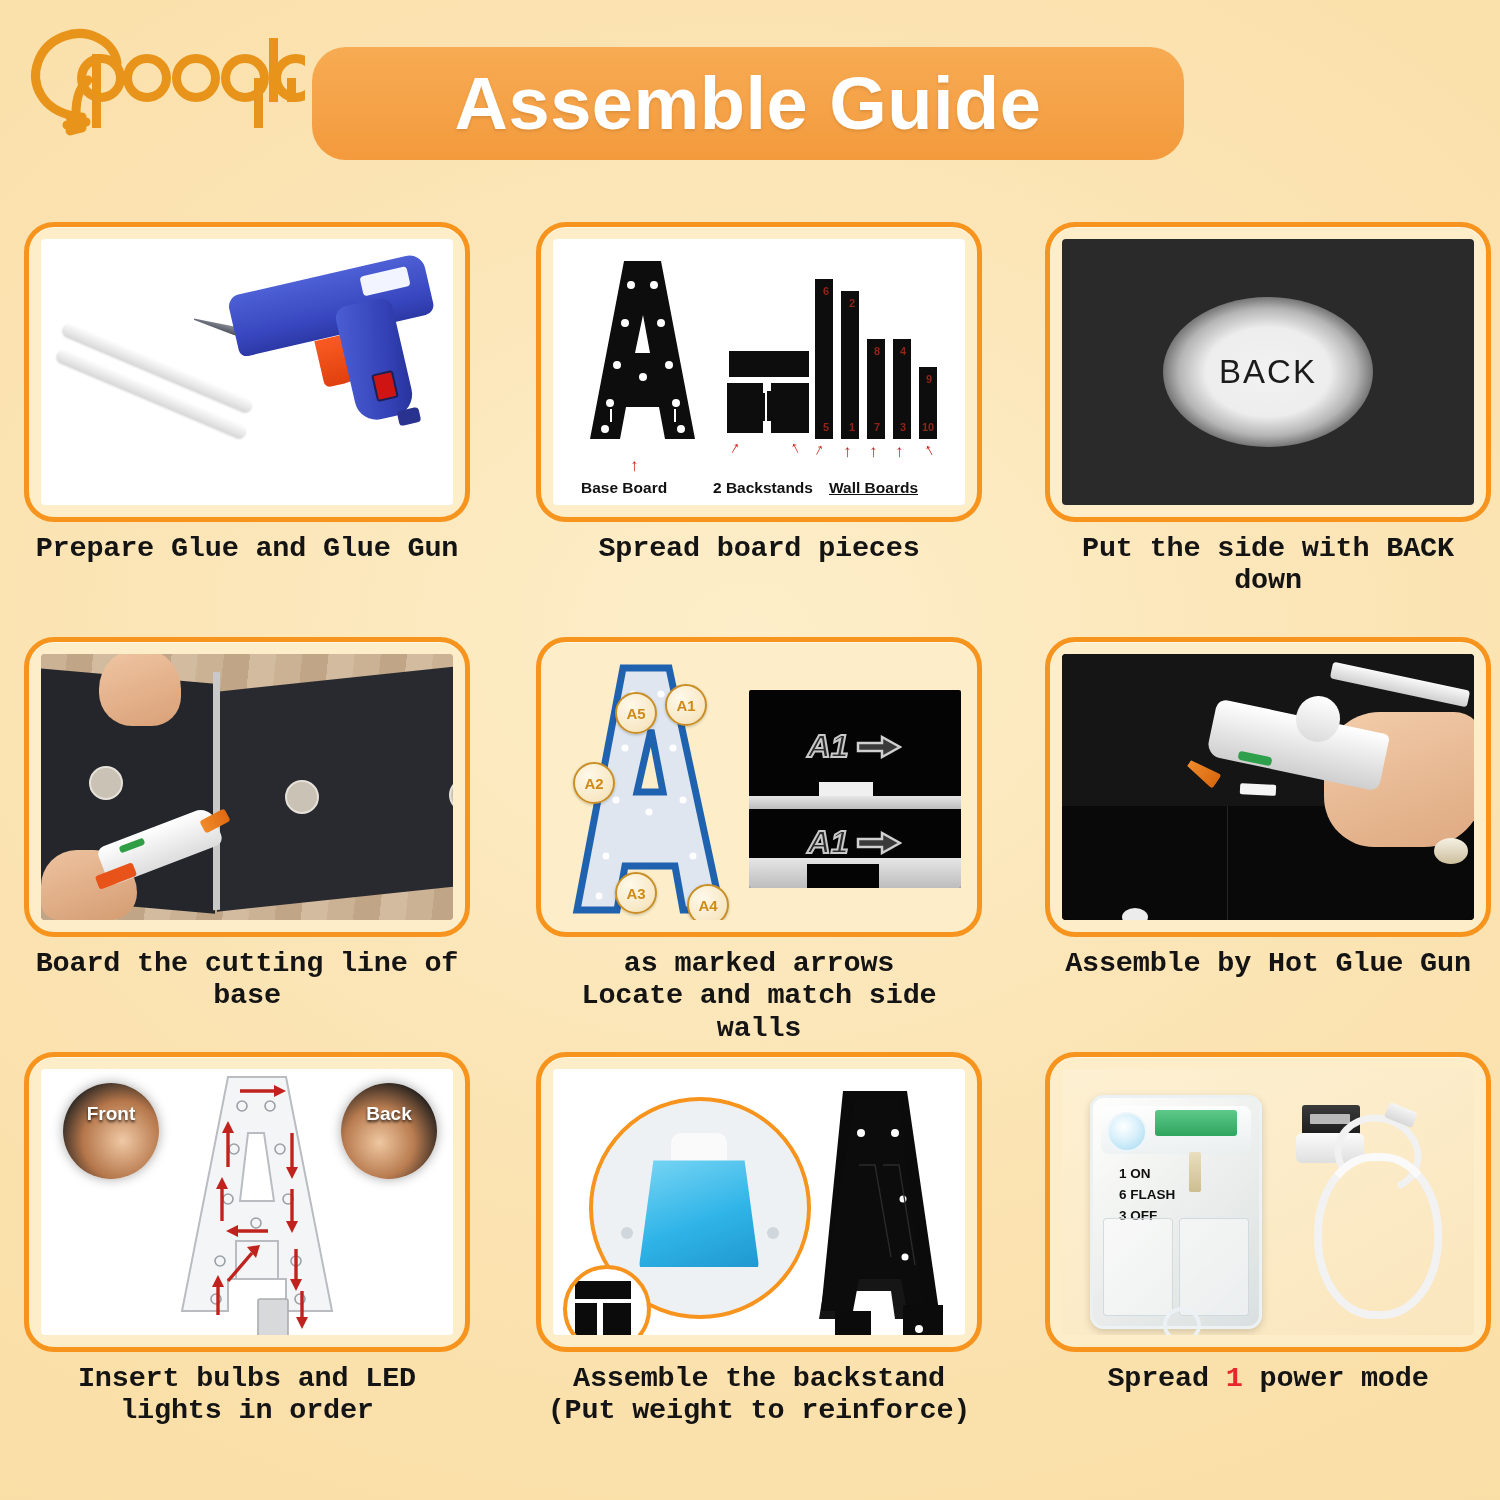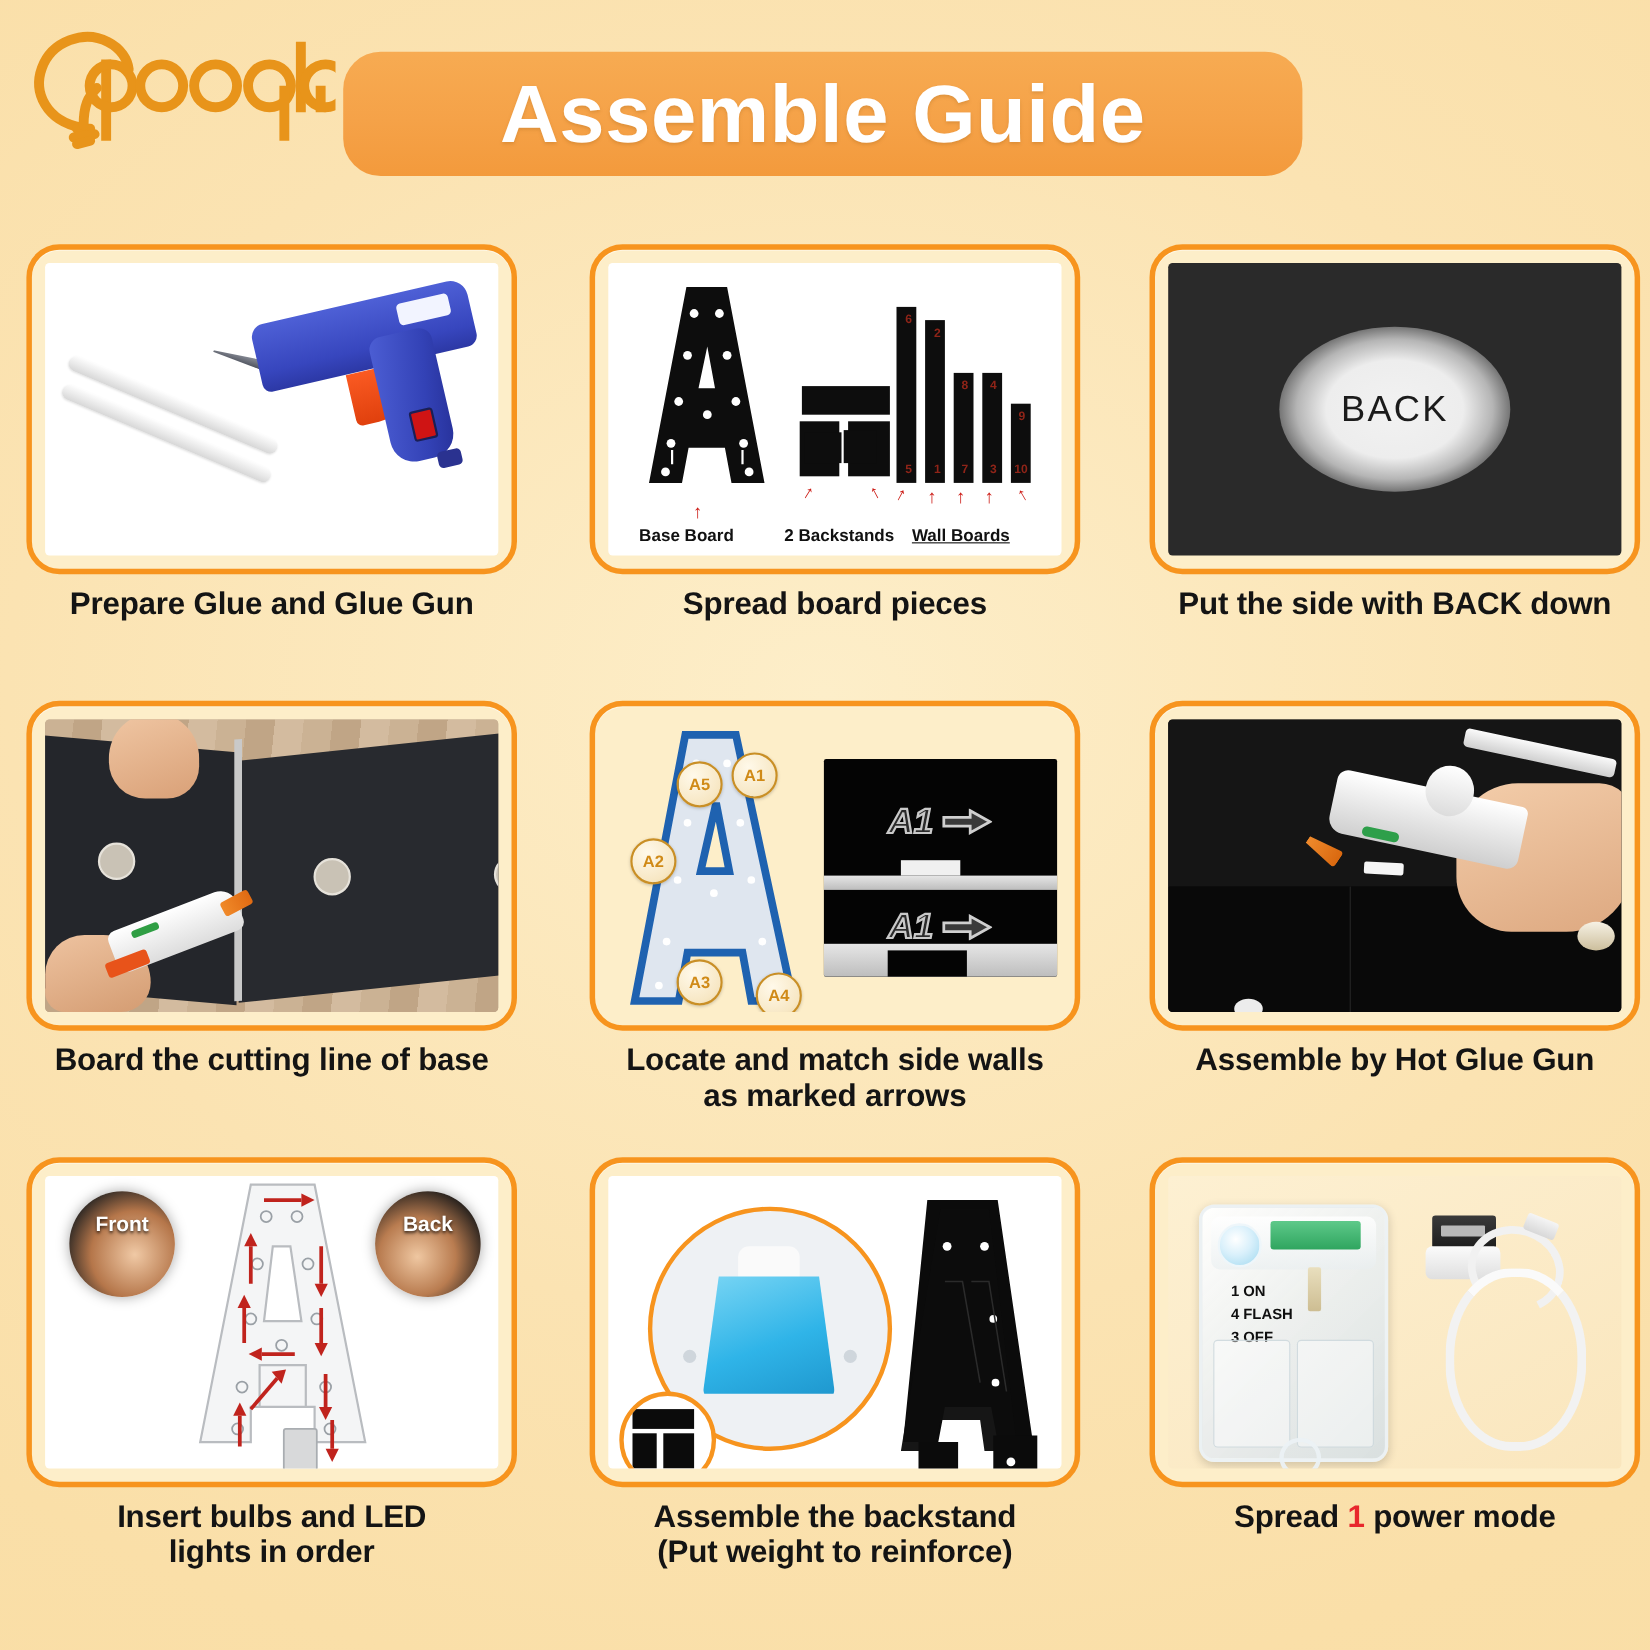--- a/index.html
+++ b/index.html
@@ -46,21 +46,21 @@
     border-radius:4px;
     overflow:hidden;position:relative;
     background:#fff;
   }
   .caption{
     width:446px;margin-top:11px;
     text-align:center;
     font-size:28.5px;font-weight:bold;color:#141414;
     line-height:1.14;
     letter-spacing:-.2px;
-    font-family:Liberation Sans, sans-serif;
+    font-family:Liberation Mono, monospace;
   }
   .caption .hl{color:#e8272c;}
 
   
   .p1{background:#ffffff;}
   .stick{position:absolute;background:linear-gradient(180deg,#fdfdfd,#e9e9e9 55%,#d7d7d7);border-radius:7px;box-shadow:0 1px 2px rgba(0,0,0,.12);}
   .s1{left:22px;top:82px;width:205px;height:14px;transform:rotate(23deg);transform-origin:left center;}
   .s2{left:16px;top:108px;width:205px;height:14px;transform:rotate(23deg);transform-origin:left center;}
   .gbody{position:absolute;left:190px;top:35px;width:200px;height:62px;background:linear-gradient(180deg,#4e60d6,#3746be 70%,#2c38a5);border-radius:12px 16px 10px 8px;transform:rotate(-13deg);}
   .gbody::after{content:"";position:absolute;right:18px;top:10px;width:48px;height:20px;background:#f2f4ff;border-radius:4px;}
@@ -363,22 +363,22 @@
             <svg class="a1arr" viewBox="0 0 46 24">
               <path d="M2 8 H26 V2 L44 12 L26 22 V16 H2 Z" fill="#3a3a3a" stroke="#cfcfcf" stroke-width="2.5"></path>
             </svg>
           </div>
           <div class="edgeband" style="bottom:0;height:30px;"></div>
           <div style="position:absolute;left:58px;bottom:0;width:72px;height:24px;background:#040404;"></div>
         </div>
       </div>
     </div>
     <div class="caption">
+      <div>as marked arrows</div>
       <div>Locate and match side walls</div>
-      <div>as marked arrows</div>
     </div>
   </div>
 
   <div class="cell col2 row1">
     <div class="card">
       <div class="photo p6">
         <div class="p6wall"></div>
         <div class="p6floor"></div>
         <div class="p6line"></div>
         <div class="hand6"></div>
@@ -502,21 +502,21 @@
   <div class="cell col2 row2">
     <div class="card">
       <div class="photo p9">
 
         <div class="batt">
           <div class="battTop"></div>
           <div class="led"></div>
           <div class="greenchip"></div>
           <div class="modes">
             <div>1 ON</div>
-            <div>4 FLASH</div>
+            <div>6 FLASH</div>
             <div>3 OFF</div>
           </div>
           <div class="battSlot" style="left:10px;top:120px;width:68px;height:96px;border-radius:4px;"></div>
           <div class="battSlot" style="left:86px;top:120px;width:68px;height:96px;border-radius:4px;"></div>
           <div style="position:absolute;left:96px;top:54px;width:12px;height:40px;background:linear-gradient(180deg,#e9dfbe,#cdbd92);border-radius:2px;"></div>
           <div class="battLoop"></div>
         </div>
 
         <div class="usb">
           <div class="usbplug"></div>

